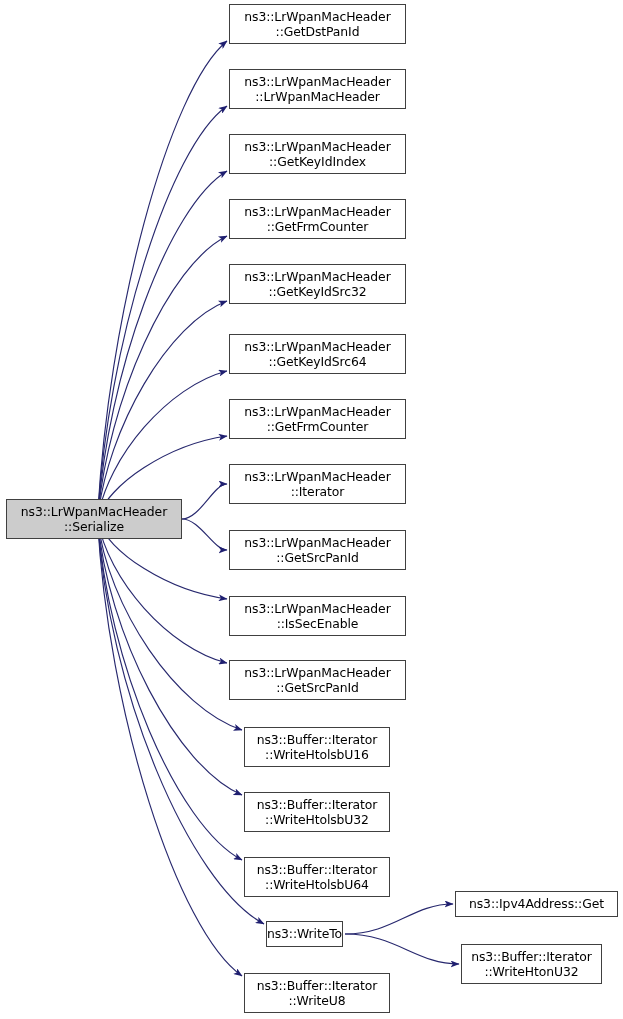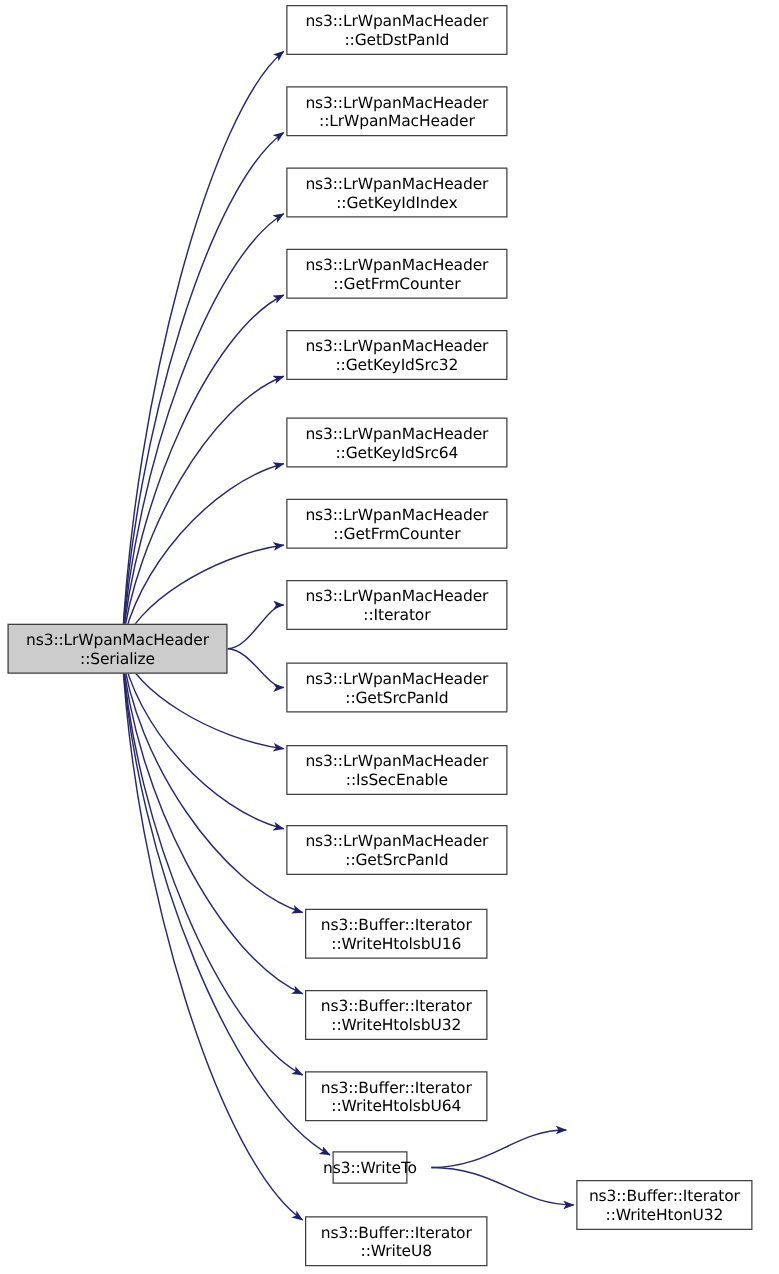--- a/index.html
+++ b/index.html
@@ -83,16 +83,17 @@
     <div class="node" style="left: 229px; top: 264px; width: 177px; height: 40px; border-color: rgb(64, 64, 64); background: rgb(255, 255, 255); color: rgb(0, 0, 0);"><span class="ln">ns3::LrWpanMacHeader</span><span class="ln">::GetKeyIdSrc32</span></div>
     <div class="node" style="left: 229px; top: 334px; width: 177px; height: 40px; border-color: rgb(64, 64, 64); background: rgb(255, 255, 255); color: rgb(0, 0, 0);"><span class="ln">ns3::LrWpanMacHeader</span><span class="ln">::GetKeyIdSrc64</span></div>
     <div class="node" style="left: 229px; top: 399px; width: 177px; height: 40px; border-color: rgb(64, 64, 64); background: rgb(255, 255, 255); color: rgb(0, 0, 0);"><span class="ln">ns3::LrWpanMacHeader</span><span class="ln">::GetFrmCounter</span></div>
     <div class="node" style="left: 229px; top: 464px; width: 177px; height: 40px; border-color: rgb(64, 64, 64); background: rgb(255, 255, 255); color: rgb(0, 0, 0);"><span class="ln">ns3::LrWpanMacHeader</span><span class="ln">::Iterator</span></div>
     <div class="node" style="left: 229px; top: 530px; width: 177px; height: 40px; border-color: rgb(64, 64, 64); background: rgb(255, 255, 255); color: rgb(0, 0, 0);"><span class="ln">ns3::LrWpanMacHeader</span><span class="ln">::GetSrcPanId</span></div>
     <div class="node" style="left: 229px; top: 596px; width: 177px; height: 40px; border-color: rgb(64, 64, 64); background: rgb(255, 255, 255); color: rgb(0, 0, 0);"><span class="ln">ns3::LrWpanMacHeader</span><span class="ln">::IsSecEnable</span></div>
     <div class="node" style="left: 229px; top: 660px; width: 177px; height: 40px; border-color: rgb(64, 64, 64); background: rgb(255, 255, 255); color: rgb(0, 0, 0);"><span class="ln">ns3::LrWpanMacHeader</span><span class="ln">::GetSrcPanId</span></div>
     <div class="node" style="left: 244px; top: 727px; width: 146px; height: 40px; border-color: rgb(64, 64, 64); background: rgb(255, 255, 255); color: rgb(0, 0, 0);"><span class="ln">ns3::Buffer::Iterator</span><span class="ln">::WriteHtolsbU16</span></div>
     <div class="node" style="left: 244px; top: 792px; width: 146px; height: 40px; border-color: rgb(64, 64, 64); background: rgb(255, 255, 255); color: rgb(0, 0, 0);"><span class="ln">ns3::Buffer::Iterator</span><span class="ln">::WriteHtolsbU32</span></div>
     <div class="node" style="left: 244px; top: 857px; width: 146px; height: 40px; border-color: rgb(64, 64, 64); background: rgb(255, 255, 255); color: rgb(0, 0, 0);"><span class="ln">ns3::Buffer::Iterator</span><span class="ln">::WriteHtolsbU64</span></div>
-    <div class="node" style="left: 266px; top: 921px; width: 60px; height: 26px; border-color: rgb(64, 64, 64); background: rgb(255, 255, 255); color: rgb(0, 0, 0);"><span class="ln">ns3::WriteTo</span></div>
+    <div class="node" style="left: 266px; top: 921px; width: 77px; height: 26px; border-color: rgb(64, 64, 64); background: rgb(255, 255, 255); color: rgb(0, 0, 0);"><span class="ln">ns3::WriteTo</span></div>
     <div class="node" style="left: 244px; top: 973px; width: 146px; height: 40px; border-color: rgb(64, 64, 64); background: rgb(255, 255, 255); color: rgb(0, 0, 0);"><span class="ln">ns3::Buffer::Iterator</span><span class="ln">::WriteU8</span></div>
+    <div class="node" style="left: 455px; top: 891px; width: 163px; height: 26px; border-color: rgb(64, 64, 64); background: rgb(255, 255, 255); color: rgb(0, 0, 0);"><span class="ln">ns3::Ipv4Address::Get</span></div>
     <div class="node" style="left: 461px; top: 944px; width: 141px; height: 40px; border-color: rgb(64, 64, 64); background: rgb(255, 255, 255); color: rgb(0, 0, 0);"><span class="ln">ns3::Buffer::Iterator</span><span class="ln">::WriteHtonU32</span></div>
   </div>
 
 </body></html>

